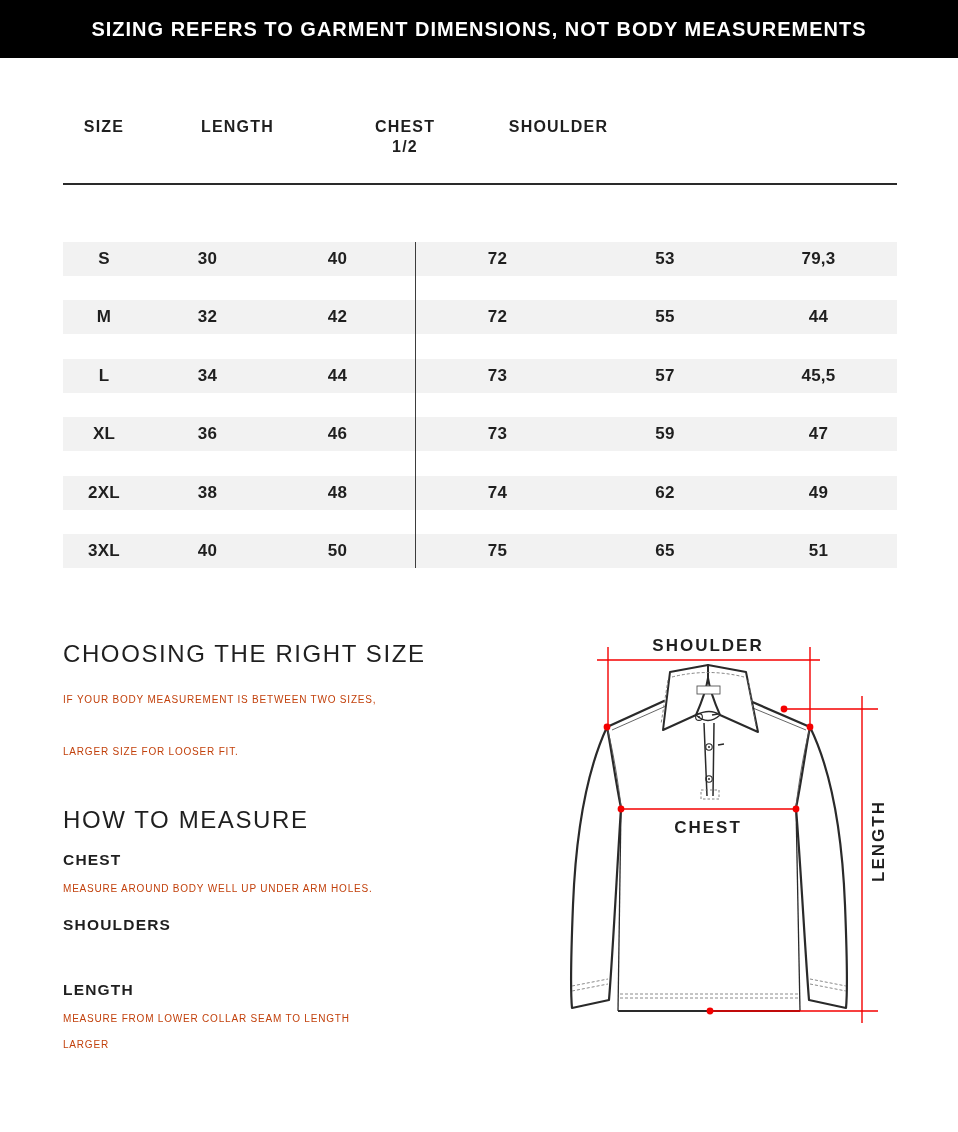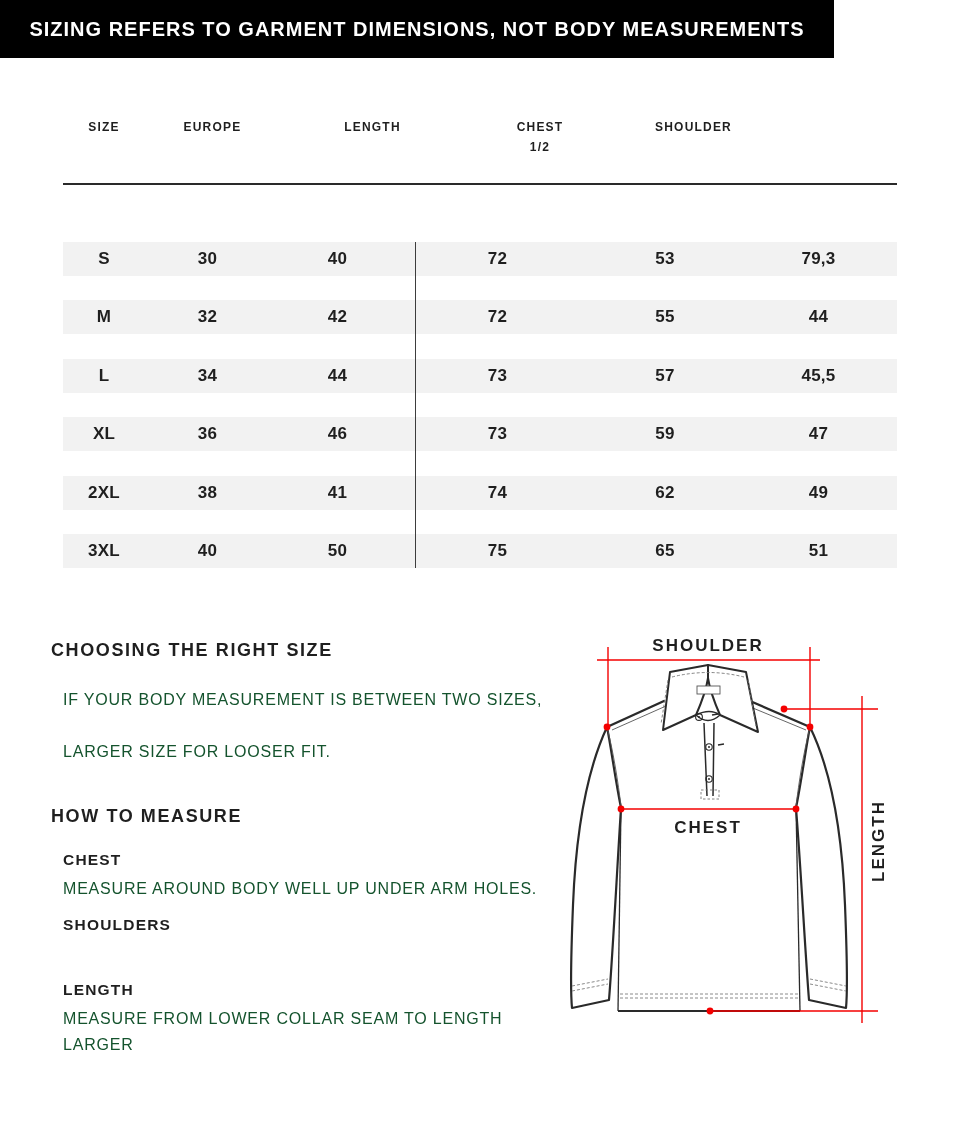--- a/index.html
+++ b/index.html
@@ -2,61 +2,57 @@
 <html><head>
 <meta charset="utf-8">
 <style>
   html,body{margin:0;padding:0;background:#ffffff;}
   #screen{
     position:relative;width:958px;height:1132px;background:#ffffff;overflow:hidden;
     font-family:"Liberation Sans","DejaVu Sans",sans-serif;color:#1f1f1f;
   }
   
   .banner{
-    position:absolute;left:0;top:0;width:834px;height:58px;background:#000000;
+    position:absolute;left:0;top:0;width:958px;height:58px;background:#000000;
     display:flex;align-items:center;justify-content:center;text-align:right;
   }
   .banner-text{
     color:#ffffff;font-size:20px;font-weight:700;letter-spacing:1px;white-space:nowrap;
   }
   
   .thead{position:absolute;left:63px;top:117px;width:834px;display:flex;}
-  .th{font-size:12px;font-weight:700;letter-spacing:1.2px;text-align:center;line-height:20px;}
+  .th{font-size:16px;font-weight:700;letter-spacing:1.2px;text-align:center;line-height:20px;}
   .th .l2{font-weight:700;}
   .c0{width:82px;}.c1{width:125px;}.c2{width:135px;}.c3{width:185px;}.c4{width:150px;}.c5{width:157px;}
   .head-rule{position:absolute;left:63px;top:183px;width:834px;height:2px;background:#2a2a2a;}
   .trow{
     position:absolute;left:63px;width:834px;height:34px;background:#f2f2f2;
     display:flex;align-items:center;
   }
   .td{font-size:17px;font-weight:700;letter-spacing:0.2px;text-align:center;}
   .vdivider{position:absolute;left:415px;top:242px;width:1px;height:326px;background:#3d3d3d;}
   
-  .sec-title{position:absolute;left:51px;font-size:18px;font-weight:700;letter-spacing:1.6px;white-space:nowrap;}
-  .body-line{position:absolute;left:63px;font-size:16px;letter-spacing:0.8px;line-height:26px;white-space:nowrap;color:#14532d;text-align:right;}
+  .sec-title{position:absolute;left:63px;font-size:24px;font-weight:400;letter-spacing:1.6px;white-space:nowrap;}
+  .body-line{position:absolute;left:63px;font-size:10px;letter-spacing:0.8px;line-height:26px;white-space:nowrap;color:#c2410c;text-align:right;}
   .mi-label{position:absolute;left:63px;font-size:15.5px;font-weight:700;letter-spacing:1.2px;white-space:nowrap;}
   
   #diagram{position:absolute;left:560px;top:620px;width:398px;height:512px;}
 </style>
 </head>
 <body>
 
 <div id="screen">
 
   <div class="banner">
     <div class="banner-text">SIZING REFERS TO GARMENT DIMENSIONS, NOT BODY MEASUREMENTS</div>
   </div>
 
   <div class="thead">
     <div class="th c0">
       <div>SIZE</div>
-        <div class="l2"></div>
-    </div>
-    <div class="th c2">
-      <div>EUROPE</div>
         <div class="l2"></div>
     </div>
     <div class="th c3">
       <div>LENGTH</div>
         <div class="l2"></div>
     </div>
     <div class="th c4">
       <div>CHEST</div>
         <div class="l2">1/2</div>
     </div>
@@ -95,21 +91,21 @@
     <div class="td c0">XL</div>
     <div class="td c1">36</div>
     <div class="td c2">46</div>
     <div class="td c3">73</div>
     <div class="td c4">59</div>
     <div class="td c5">47</div>
   </div>
   <div class="trow" style="top:476px">
     <div class="td c0">2XL</div>
     <div class="td c1">38</div>
-    <div class="td c2">41</div>
+    <div class="td c2">48</div>
     <div class="td c3">74</div>
     <div class="td c4">62</div>
     <div class="td c5">49</div>
   </div>
   <div class="trow" style="top:534px">
     <div class="td c0">3XL</div>
     <div class="td c1">40</div>
     <div class="td c2">50</div>
     <div class="td c3">75</div>
     <div class="td c4">65</div>

